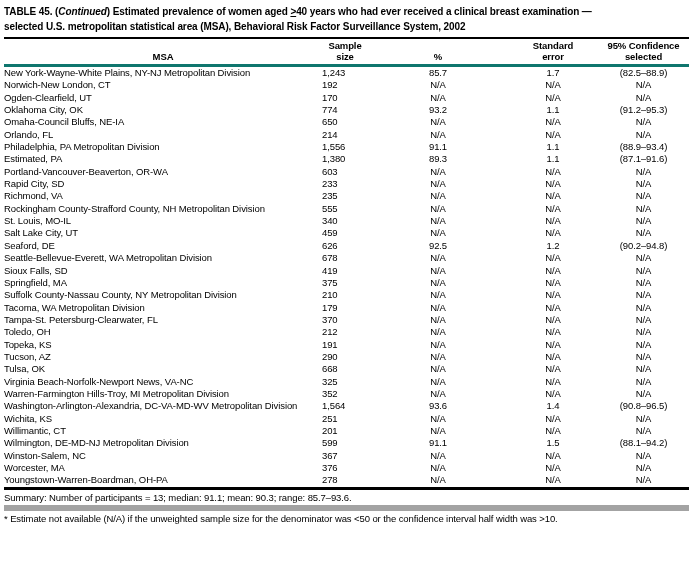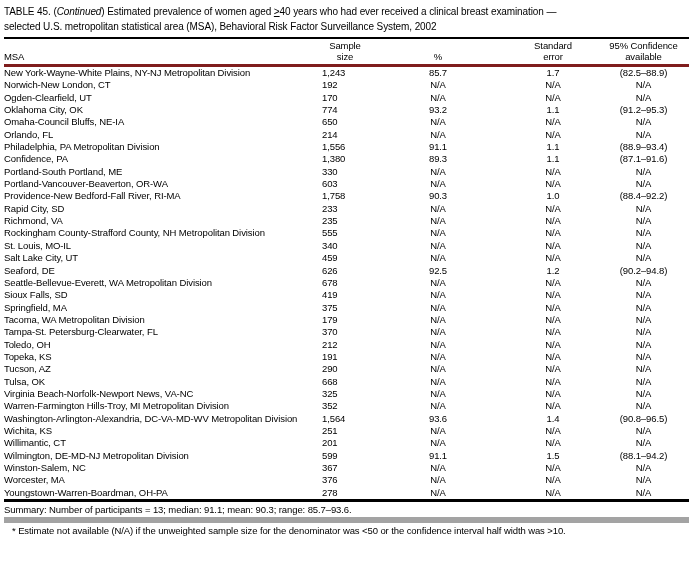--- a/index.html
+++ b/index.html
@@ -5,46 +5,46 @@
   * { margin: 0; padding: 0; box-sizing: border-box; }
   html, body { background: #ffffff; }
   body {
     width: 691px;
     height: 568px;
     font-family: "Liberation Sans", sans-serif;
     color: #000000;
     overflow: hidden;
   }
   .page { padding: 5px 2px 0 4px; }
-  .title { font-size: 10px; font-weight: normal; line-height: 14.5px; white-space: nowrap; letter-spacing: -0.1px; }
+  .title { font-size: 10px; font-weight: bold; line-height: 14.5px; white-space: nowrap; letter-spacing: -0.1px; }
   .title .cont { font-style: italic; }
   .title .geq { text-decoration: underline; }
   table {
     width: 685px;
     border-collapse: collapse;
     table-layout: fixed;
     margin-top: 3px;
   }
   col.c-msa { width: 318px; }
   col.c-n   { width: 46px; }
   col.c-pct { width: 140px; }
   col.c-se  { width: 90px; }
   col.c-ci  { width: 91px; }
   thead { border-top: 2px solid #000; }
   thead th {
-    font-weight: normal;
+    font-weight: bold;
     font-size: 9.5px;
     line-height: 10.5px;
     vertical-align: bottom;
     padding: 2px 0 2px 0;
     letter-spacing: -0.1px;
   }
-  thead th.h-msa { text-align: left; }
+  thead th.h-msa { text-align: center; }
   thead th.h-n, thead th.h-pct, thead th.h-se, thead th.h-ci { text-align: center; }
-  tbody { border-top: 3px solid #7f1d1d; border-bottom: 3px solid #000; }
+  tbody { border-top: 3px solid #0f766e; border-bottom: 3px solid #000; }
   tbody td {
     font-size: 9.5px;
     height: 12.35px;
     line-height: 12.35px;
     white-space: nowrap;
     letter-spacing: -0.1px;
     overflow: visible;
   }
   td.msa { text-align: left; }
   td.num { text-align: left; padding-right: 4px; }
@@ -55,21 +55,20 @@
     padding: 1px 0 1px 0;
     border-bottom: 6px solid #a3a3a3;
     width: 685px;
     letter-spacing: -0.1px;
   }
   .footnote {
     font-size: 9.5px;
     line-height: 12px;
     padding-top: 2px;
     letter-spacing: -0.1px;
-    margin-left: 8px;
   }
 </style>
 </head>
 <body>
 
 <div class="page">
 
   <div class="title">
     <div><span>TABLE 45. (</span><span class="cont">Continued</span><span>) Estimated prevalence of women aged </span><span class="geq">&gt;</span><span>40 years who had ever received a clinical breast examination —</span></div>
     <div>selected U.S. metropolitan statistical area (MSA), Behavioral Risk Factor Surveillance System, 2002</div>
@@ -90,21 +89,21 @@
           <div>Sample</div>
           <div>size</div>
         </th>
         <th class="h-pct">%</th>
         <th class="h-se">
           <div>Standard</div>
           <div>error</div>
         </th>
         <th class="h-ci">
           <div>95% Confidence</div>
-          <div>available</div>
+          <div>selected</div>
         </th>
       </tr>
     </thead>
     <tbody>
         <tr>
       <td class="msa">New York-Wayne-White Plains, NY-NJ Metropolitan Division</td>
       <td class="num">1,243</td>
       <td class="ctr">85.7</td>
       <td class="ctr">1.7</td>
       <td class="ctr">(82.5–88.9)</td>
@@ -145,46 +144,32 @@
       <td class="ctr">N/A</td>
     </tr>
         <tr>
       <td class="msa">Philadelphia, PA Metropolitan Division</td>
       <td class="num">1,556</td>
       <td class="ctr">91.1</td>
       <td class="ctr">1.1</td>
       <td class="ctr">(88.9–93.4)</td>
     </tr>
         <tr>
-      <td class="msa">Confidence, PA</td>
+      <td class="msa">Estimated, PA</td>
       <td class="num">1,380</td>
       <td class="ctr">89.3</td>
       <td class="ctr">1.1</td>
       <td class="ctr">(87.1–91.6)</td>
     </tr>
         <tr>
-      <td class="msa">Portland-South Portland, ME</td>
-      <td class="num">330</td>
-      <td class="ctr">N/A</td>
-      <td class="ctr">N/A</td>
-      <td class="ctr">N/A</td>
-    </tr>
-        <tr>
       <td class="msa">Portland-Vancouver-Beaverton, OR-WA</td>
       <td class="num">603</td>
       <td class="ctr">N/A</td>
       <td class="ctr">N/A</td>
       <td class="ctr">N/A</td>
-    </tr>
-        <tr>
-      <td class="msa">Providence-New Bedford-Fall River, RI-MA</td>
-      <td class="num">1,758</td>
-      <td class="ctr">90.3</td>
-      <td class="ctr">1.0</td>
-      <td class="ctr">(88.4–92.2)</td>
     </tr>
         <tr>
       <td class="msa">Rapid City, SD</td>
       <td class="num">233</td>
       <td class="ctr">N/A</td>
       <td class="ctr">N/A</td>
       <td class="ctr">N/A</td>
     </tr>
         <tr>
       <td class="msa">Richmond, VA</td>
@@ -236,20 +221,27 @@
       <td class="ctr">N/A</td>
     </tr>
         <tr>
       <td class="msa">Springfield, MA</td>
       <td class="num">375</td>
       <td class="ctr">N/A</td>
       <td class="ctr">N/A</td>
       <td class="ctr">N/A</td>
     </tr>
         <tr>
+      <td class="msa">Suffolk County-Nassau County, NY Metropolitan Division</td>
+      <td class="num">210</td>
+      <td class="ctr">N/A</td>
+      <td class="ctr">N/A</td>
+      <td class="ctr">N/A</td>
+    </tr>
+        <tr>
       <td class="msa">Tacoma, WA Metropolitan Division</td>
       <td class="num">179</td>
       <td class="ctr">N/A</td>
       <td class="ctr">N/A</td>
       <td class="ctr">N/A</td>
     </tr>
         <tr>
       <td class="msa">Tampa-St. Petersburg-Clearwater, FL</td>
       <td class="num">370</td>
       <td class="ctr">N/A</td>

